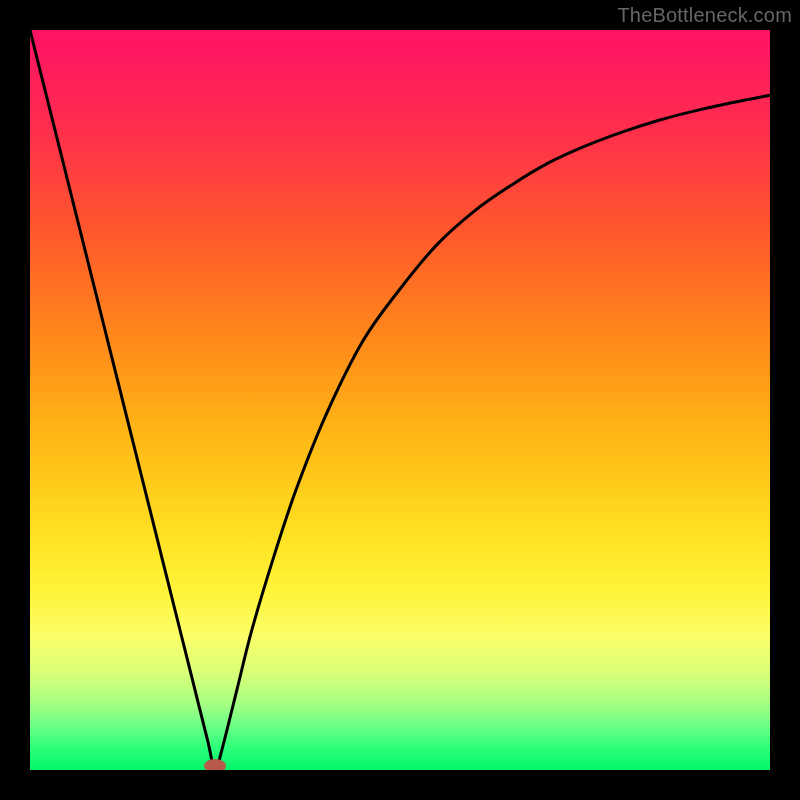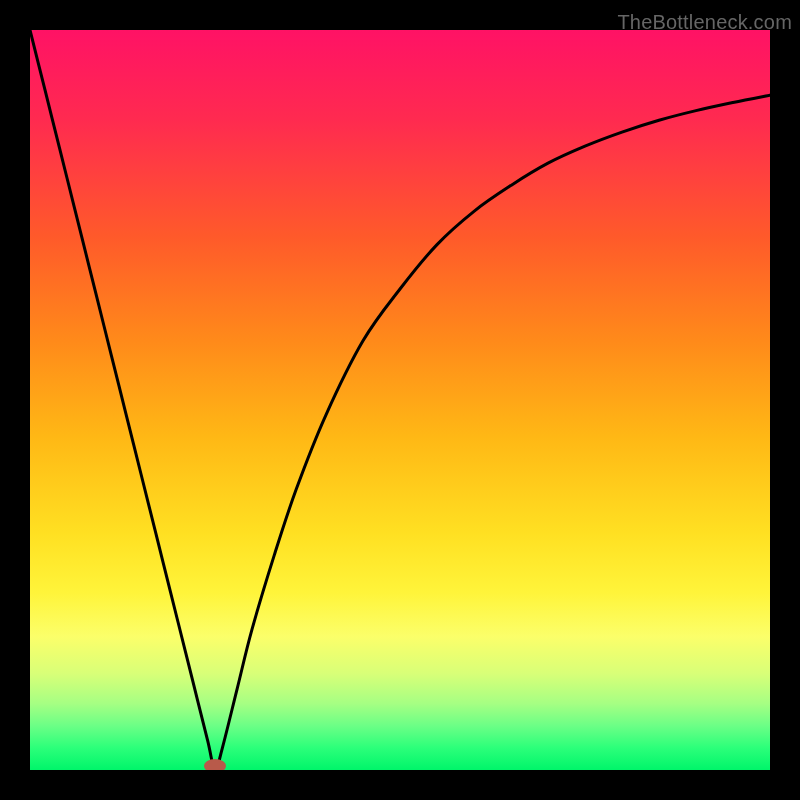--- a/index.html
+++ b/index.html
@@ -54,21 +54,20 @@
   }
   .watermark {
     position: absolute;
     top: 4px;
     right: 8px;
     color: #666;
     font-size: 20px;
     font-weight: 500;
     letter-spacing: 0.2px;
     user-select: none;
-    margin-top: 7px;
   }
 </style>
 </head>
 <body>
 
 <div class="frame">
 
   <div class="watermark">TheBottleneck.com</div>
 
   <div class="plot-area">

